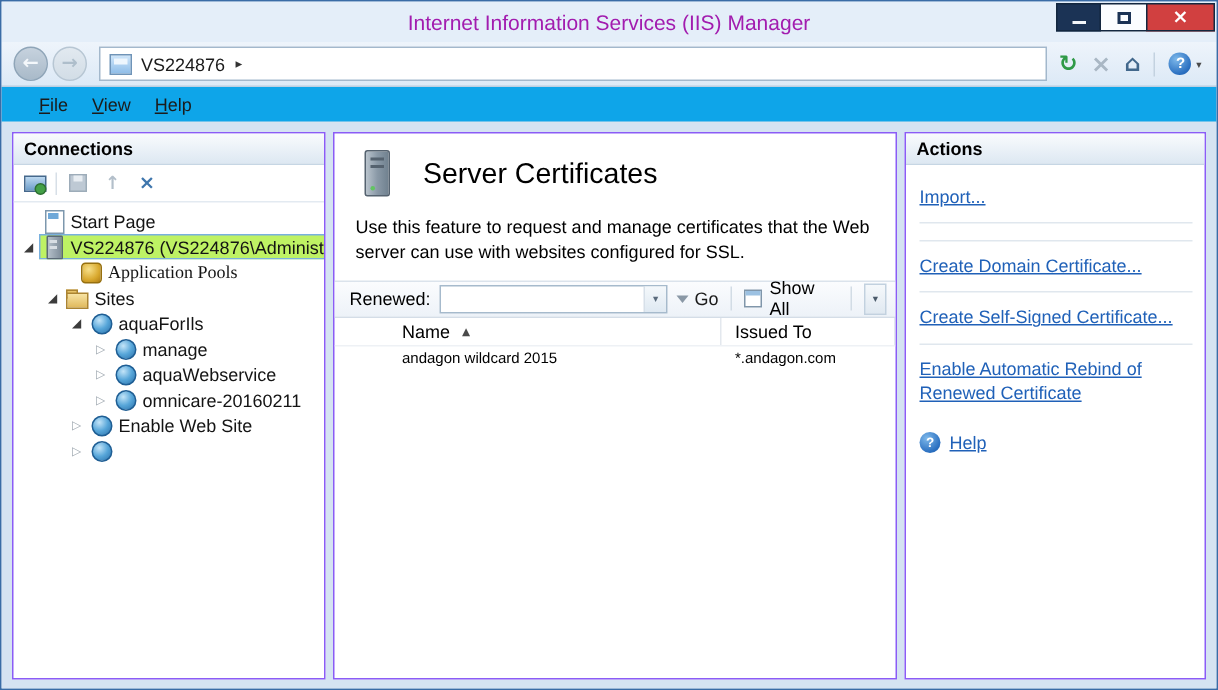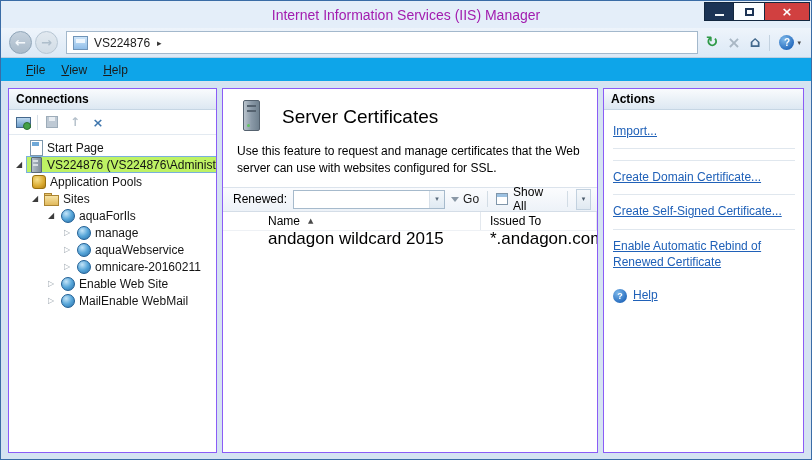--- a/index.html
+++ b/index.html
@@ -108,27 +108,27 @@
   .showall-icon { width:12px; height:12px; border:1px solid #8096aa; background:#fff; position:relative; }
   .showall-icon::before { content:""; position:absolute; left:0; right:0; top:0; height:3px; background:#9cc1e2; }
   .overflow-btn { margin-left:auto; width:15px; height:21px; border:1px solid #c2d1df; background:linear-gradient(#f5f8fb,#e0e9f1); display:flex; align-items:center; justify-content:center; font-size:7px; color:#4a5a6a; cursor:pointer; }
 
   .list-header { display:flex; height:19px; flex:0 0 19px; align-items:center; font-size:12px; border-bottom:1px solid #eef1f5; }
   .hcell { display:flex; align-items:center; height:100%; border-right:1px solid #e3e8ee; cursor:pointer; }
   .col-name { width:222px; flex:0 0 222px; padding-left:9px;margin-left:36px; }
   .col-issued { flex:1; padding-left:9px; }
   .sort-arrow { font-size:7px; color:#4a4a4a; margin-left:8px; }
   .list-body { flex:1; overflow:hidden; }
-  .list-row { display:flex; height:17px; align-items:center; font-size:17px; cursor:pointer; }
+  .list-row { display:flex; height:17px; align-items:center; font-size:10px; cursor:pointer; }
 
   
   .actions-body { padding:8px 8px 6px 9px; font-size:12px; }
   .action-group { padding:2px 0 6px 0; margin-bottom:3px; }
   .action-group.sep { border-bottom:1px solid #e0e7ee; }
-  .action-link { display:flex; align-items:flex-end; gap:6px; padding:3px 0; color:#2061b8; cursor:pointer; }
+  .action-link { display:flex; align-items:flex-start; gap:6px; padding:3px 0; color:#2061b8; cursor:pointer; }
   .action-link .al-label { text-decoration:underline; line-height:1.35; }
   .help-icon { width:14px; height:14px; flex:0 0 14px; border-radius:50%; background:radial-gradient(circle at 35% 30%, #7db8ea, #2a6fc0 70%, #1c55a0); color:#fff; font-size:9px; font-weight:bold; display:inline-flex; align-items:center; justify-content:center; margin-top:1px; }
 </style>
 </head>
 <body>
 
 <div class="window">
 
   <div class="titlebar">
     <span class="title">Internet Information Services (IIS) Manager</span>
@@ -202,21 +202,21 @@
               <span class="tree-label">Start Page</span>
             </span>
           </div>
           <div class="tree-row" style="padding-left: 3px;">
             <span class="expander glyph open">◢</span>
             <span class="node-box selected">
               <span class="tree-icon icon-server"></span>
               <span class="tree-label">VS224876 (VS224876\Administ</span>
             </span>
           </div>
-          <div class="tree-row" style="padding-left: 6px;">
+          <div class="tree-row" style="padding-left: 28px; font-family: Liberation Serif, serif;">
             <span class="expander glyph none"></span>
             <span class="node-box">
               <span class="tree-icon icon-pools"></span>
               <span class="tree-label">Application Pools</span>
             </span>
           </div>
           <div class="tree-row" style="padding-left: 19px;">
             <span class="expander glyph open">◢</span>
             <span class="node-box">
               <span class="tree-icon icon-sites"></span>
@@ -255,21 +255,20 @@
             <span class="expander glyph closed">▷</span>
             <span class="node-box">
               <span class="tree-icon icon-site"></span>
               <span class="tree-label">Enable Web Site</span>
             </span>
           </div>
           <div class="tree-row" style="padding-left: 35px;">
             <span class="expander glyph closed">▷</span>
             <span class="node-box">
               <span class="tree-icon icon-site"></span>
-              <span class="tree-label">MailEnable WebMail</span>
             </span>
           </div>
         </div>
     </div>
 
     <div class="panel panel-feature">
       <div class="feature-header">
         <span class="feature-icon">
           <span class="fi-tower"></span>
             <span class="fi-slot1"></span>

